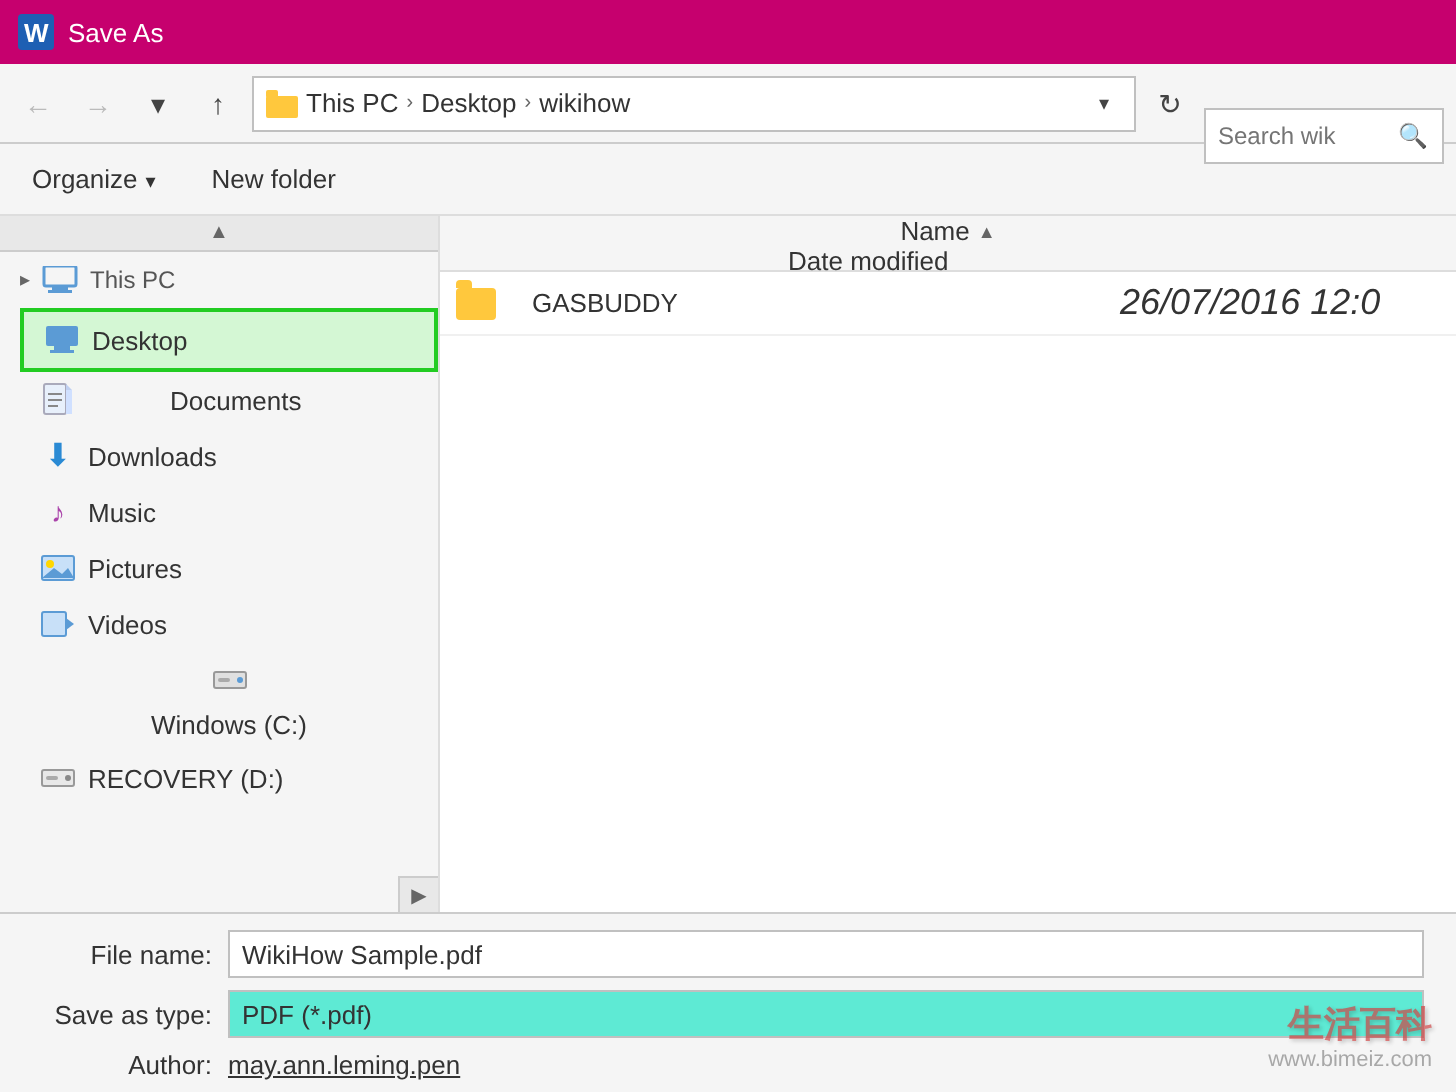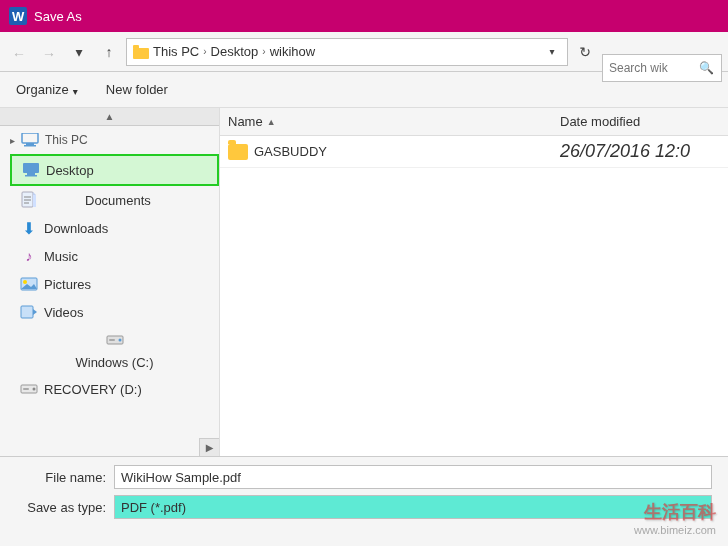--- a/index.html
+++ b/index.html
@@ -200,20 +200,21 @@
       display: flex;
       flex-direction: column;
     }
     .file-list-header {
       display: flex;
       height: 28px;
       align-items: center;
       border-bottom: 1px solid #ddd;
       background: #f5f5f5;
       padding: 0 8px;
+      flex-direction: column;
     }
     .col-name {
       flex: 1;
       font-size: 13px;
       color: #333;
       display: flex;
       align-items: center;
       gap: 4px;
     }
     .col-date {
@@ -230,21 +231,21 @@
       align-items: center;
       height: 32px;
       padding: 0 8px;
       border-bottom: 1px solid #f0f0f0;
       cursor: pointer;
     }
     .file-cell-name {
       flex: 1;
       display: flex;
       align-items: center;
-      gap: 6px;
+      gap: 18px;
       font-size: 13px;
       color: #333;
     }
     .file-cell-date {
       width: 160px;
       font-size: 18px;
       color: #333;
       font-style: italic;
     }
     .folder-icon-yellow {
@@ -549,18 +550,22 @@
     <input class="bottom-input" type="text" value="WikiHow Sample.pdf" style="">
   </div>
   <div class="bottom-row">
     <label class="bottom-label">Save as type:</label>
     <div class="bottom-select-wrap">
       <select class="bottom-select">
         <option>PDF (*.pdf)</option>
       </select>
     </div>
   </div>
+  <div class="author-row">
+    <label class="bottom-label">Author:</label>
+    <span style="font-size:13px;color:#333;text-decoration:underline;cursor:pointer;">may.ann.leming.pen</span>
+  </div>
 </div>
 
 <div class="watermark">
   <div class="watermark-text1">生活百科</div>
   <div class="watermark-text2">www.bimeiz.com</div>
 </div>
 
 </body></html>

